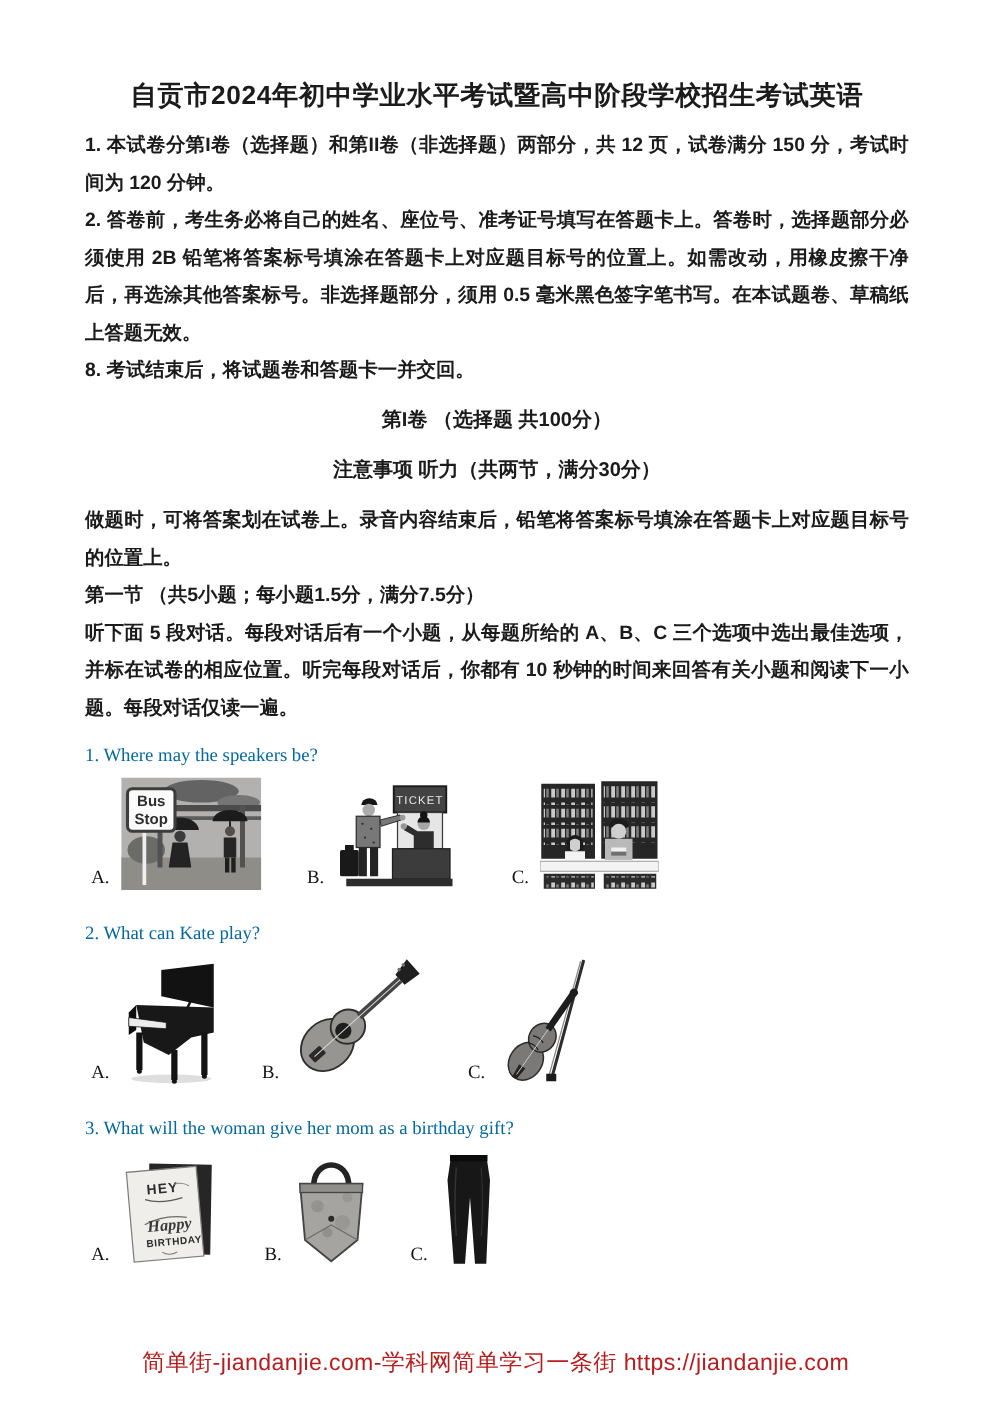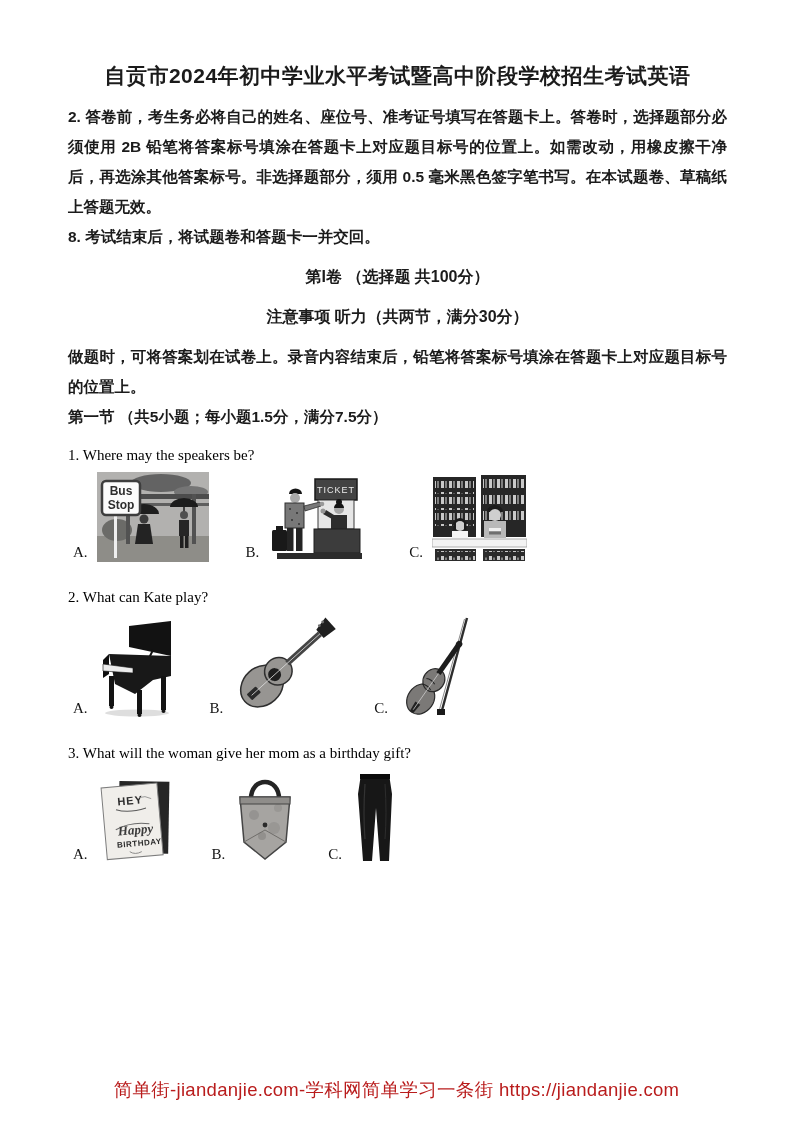--- a/index.html
+++ b/index.html
@@ -20,21 +20,21 @@
   .para{
     font-size:15.5px;font-weight:bold;line-height:30px;
     text-align:justify;margin:0;
   }
   .center-head{
     font-size:16px;font-weight:bold;line-height:30px;
     text-align:center;margin:10px;
   }
   .q-text{
     font-family:"Liberation Serif",serif;font-weight:normal;
-    font-size:15px;line-height:22px;margin:12px 0 0 0;color:#000000;
+    font-size:15px;line-height:22px;margin:12px 0 0 0;color:#0369a1;
   }
   .options-row{
     display:flex;align-items:flex-end;
     margin:6px 0 24px 0;padding-left:5px;
   }
   .option{display:flex;align-items:flex-end;gap:9px;}
   .opt-label{
     font-family:"Liberation Serif",serif;font-size:15px;
     line-height:1;padding-bottom:2px;color:#141414;
   }
@@ -48,27 +48,29 @@
     font-weight:normal;letter-spacing:.3px;
   }
 </style>
 </head>
 <body>
 
 <div class="page">
 
   <h1 class="title">自贡市2024年初中学业水平考试暨高中阶段学校招生考试英语</h1>
 
+  <p class="para">1. 本试卷分第I卷（选择题）和第II卷（非选择题）两部分，共 12 页，试卷满分 150 分，考试时间为 120 分钟。</p>
   <p class="para">2. 答卷前，考生务必将自己的姓名、座位号、准考证号填写在答题卡上。答卷时，选择题部分必须使用 2B 铅笔将答案标号填涂在答题卡上对应题目标号的位置上。如需改动，用橡皮擦干净后，再选涂其他答案标号。非选择题部分，须用 0.5 毫米黑色签字笔书写。在本试题卷、草稿纸上答题无效。</p>
   <p class="para">8. 考试结束后，将试题卷和答题卡一并交回。</p>
 
   <p class="center-head">第I卷 （选择题 共100分）</p>
   <p class="center-head">注意事项 听力（共两节，满分30分）</p>
   <p class="para">做题时，可将答案划在试卷上。录音内容结束后，铅笔将答案标号填涂在答题卡上对应题目标号的位置上。</p>
   <p class="para">第一节 （共5小题；每小题1.5分，满分7.5分）</p>
+  <p class="para">听下面 5 段对话。每段对话后有一个小题，从每题所给的 A、B、C 三个选项中选出最佳选项，并标在试卷的相应位置。听完每段对话后，你都有 10 秒钟的时间来回答有关小题和阅读下一小题。每段对话仅读一遍。</p>
 
   <div>
     <p class="q-text">1. Where may the speakers be?</p>
     <div class="options-row">
 
       <div class="option">
         <span class="opt-label">A.</span>
         <svg viewBox="0 0 112 90" width="112" height="90">
           <rect x="0" y="0" width="112" height="90" fill="#b2b1af"></rect>
           <rect x="0" y="64" width="112" height="26" fill="#8e8d88"></rect>

